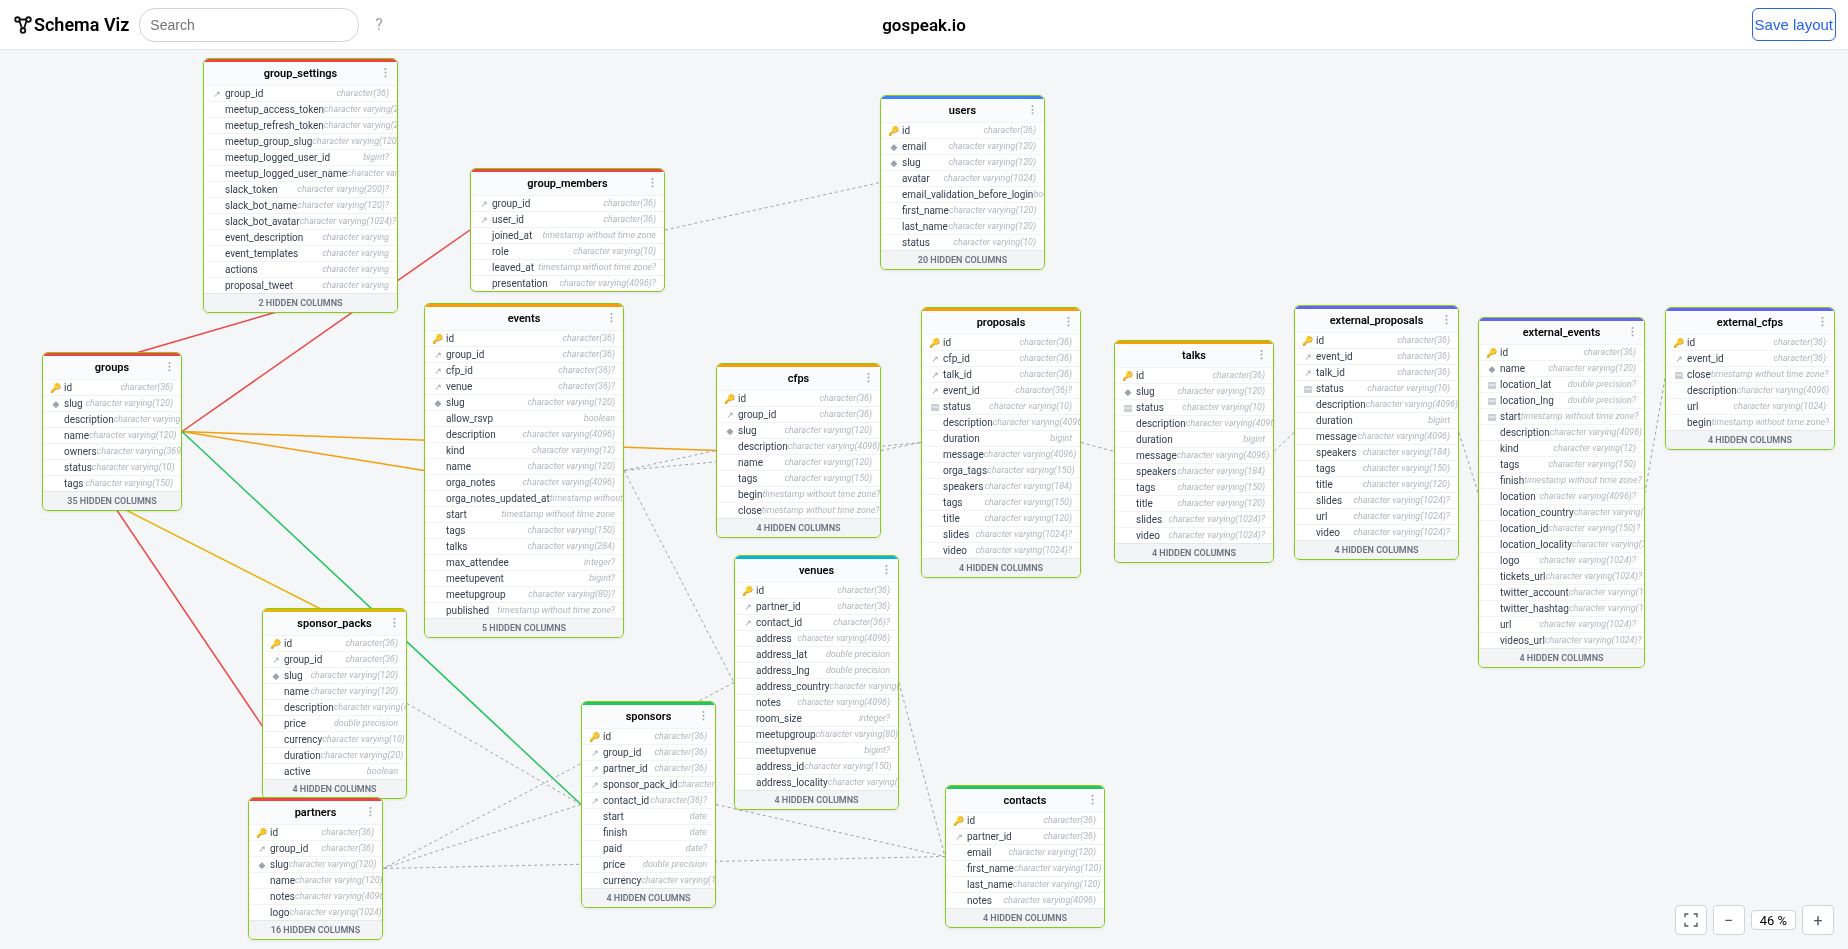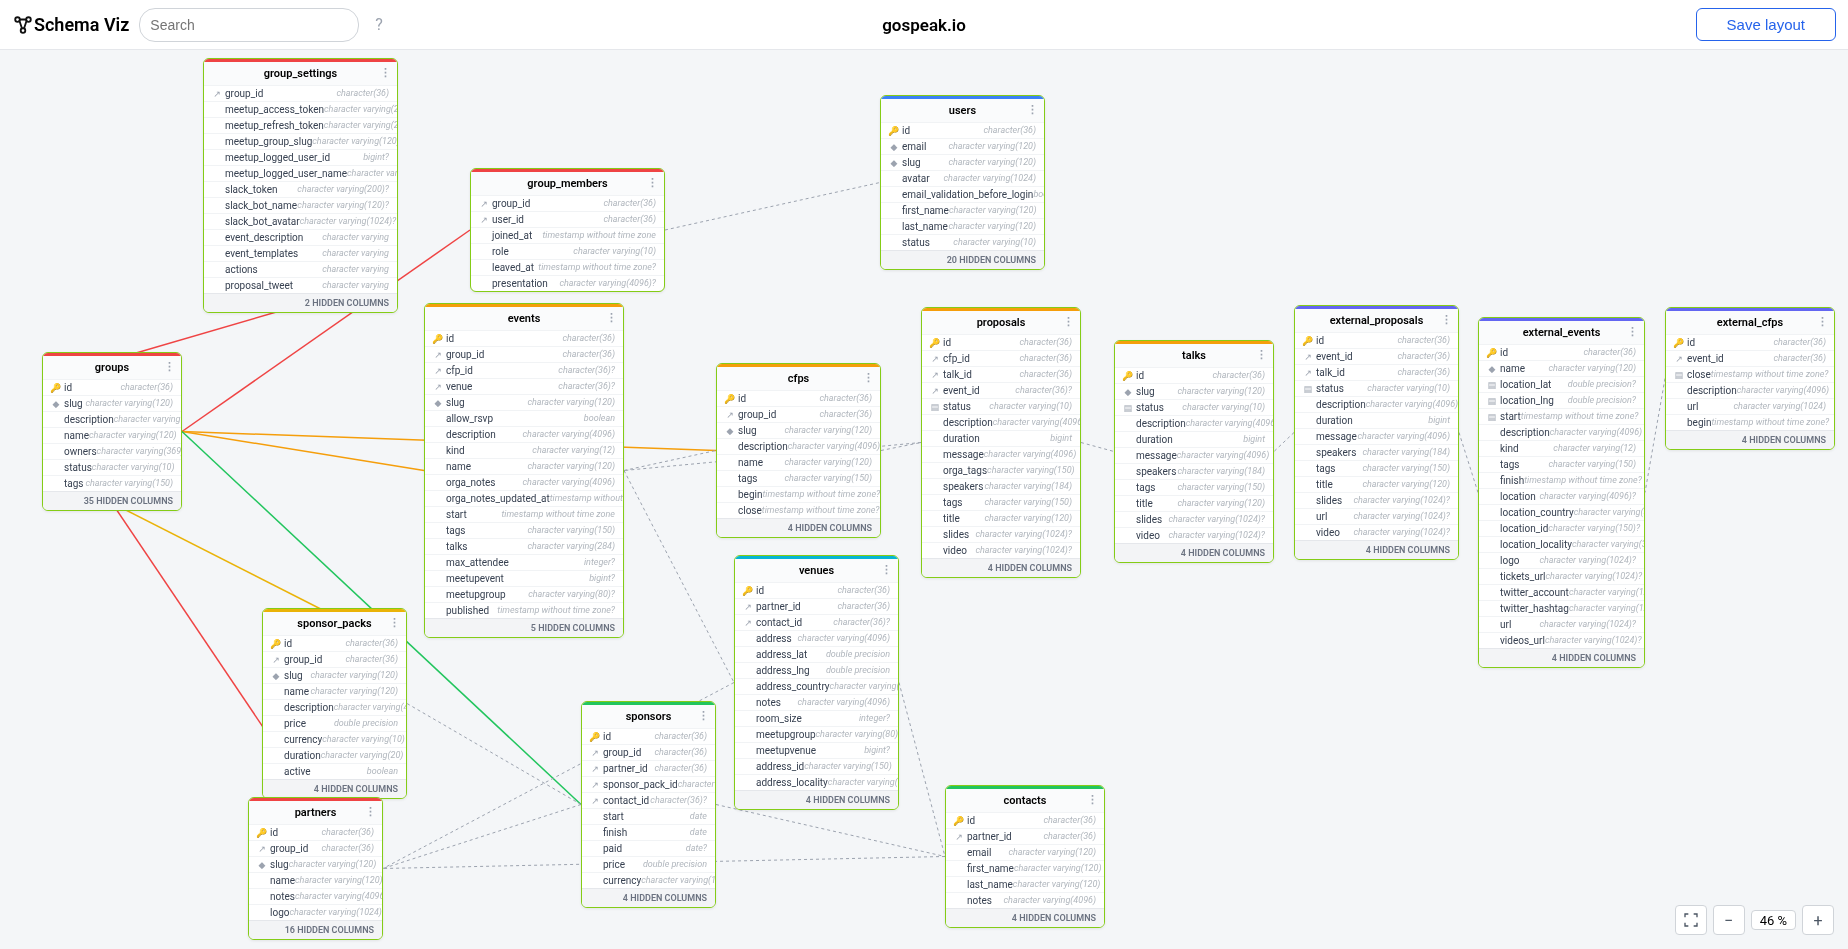--- a/index.html
+++ b/index.html
@@ -3,32 +3,32 @@
 <meta charset="utf-8">
 <style>
 *{box-sizing:border-box;margin:0;padding:0}
 body{font-family:-apple-system,BlinkMacSystemFont,"Segoe UI",Roboto,sans-serif;background:#f4f6f8;overflow:hidden;width:1848px;height:949px;position:relative}
 .header{height:50px;background:#fff;display:flex;align-items:center;padding:0 12px;border-bottom:1px solid #e5e7eb;gap:10px}
 .logo{display:flex;align-items:center;gap:0;font-weight:600;font-size:18px}
 .logo svg{width:22px;height:22px}
 .search{width:220px;height:34px;border:1px solid #d0d4d9;border-radius:16px;padding:0 10px;font-size:14px;background:#fff}
 .q{color:#9ca3af;font-size:16px;margin-left:6px}
 .title{position:absolute;left:50%;transform:translateX(-50%);font-weight:600;font-size:17px}
-.save-btn{margin-left:auto;border:1px solid #2563eb;color:#2563eb;background:#fff;padding:7px 30px;border-radius:6px;font-size:15px;cursor:pointer}
+.save-btn{margin-left:auto;border:1px solid #2563eb;color:#2563eb;background:#fff;padding:7px 2px;border-radius:6px;font-size:15px;cursor:pointer}
 .canvas{position:absolute;top:50px;left:0;right:0;bottom:0}
 svg.connections{position:absolute;top:0;left:0;width:100%;height:100%;pointer-events:none}
 .table{position:absolute;background:#fff;border:1px solid #84cc16;border-radius:6px;box-shadow:0 1px 3px rgba(0,0,0,0.08);font-size:10px;overflow:hidden}
 .table-head{height:3px}
 .table-title{padding:5px 8px;font-weight:600;text-align:center;font-size:11px;position:relative;background:#fafbfc}
 .table-title .dots{position:absolute;right:6px;top:4px;color:#9ca3af;cursor:pointer}
 .row{display:flex;justify-content:space-between;padding:2px 8px;border-top:1px solid #f1f3f5;white-space:nowrap}
 .col-name{display:flex;align-items:center;gap:3px;color:#374151}
 .col-type{color:#b0b6bd;font-style:italic;font-size:9px}
 .ic{width:10px;display:inline-flex;justify-content:center;color:#9ca3af;font-size:9px}
-.hidden-row{background:#f3f4f6;padding:4px 8px;font-size:9px;color:#6b7280;font-weight:600;text-align:right;border-top:1px solid #e5e7eb}
+.hidden-row{background:#f3f4f6;padding:4px 8px;font-size:9px;color:#6b7280;font-weight:600;text-align:center;border-top:1px solid #e5e7eb}
 .zoom-ctrl{position:absolute;right:14px;bottom:14px;display:flex;gap:6px;align-items:center}
 .zoom-btn{width:32px;height:30px;border:1px solid #d0d4d9;border-radius:4px;background:#fff;display:flex;align-items:center;justify-content:center;cursor:pointer;font-size:16px;color:#4b5563}
 .zoom-pct{height:20px;border:1px solid #d0d4d9;border-radius:4px;background:#fff;display:flex;align-items:center;padding:0 8px;font-size:13px}
 </style>
 </head>
 <body>
 
 <div class="header">
   <div class="logo">
     <svg viewBox="0 0 24 24" fill="none" stroke="#111" stroke-width="2">

